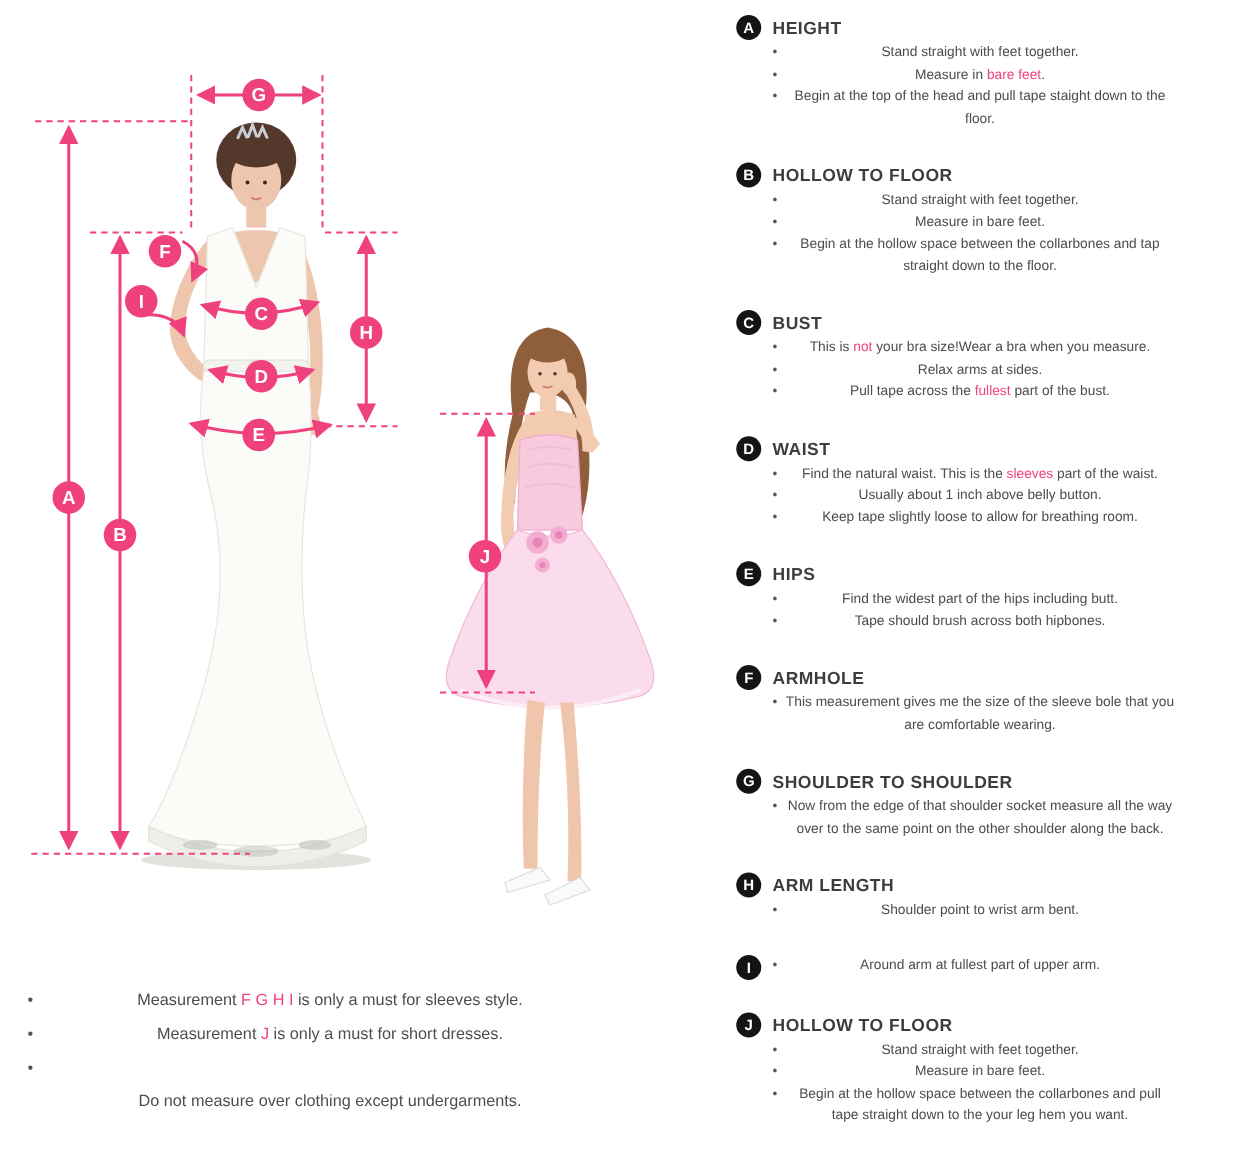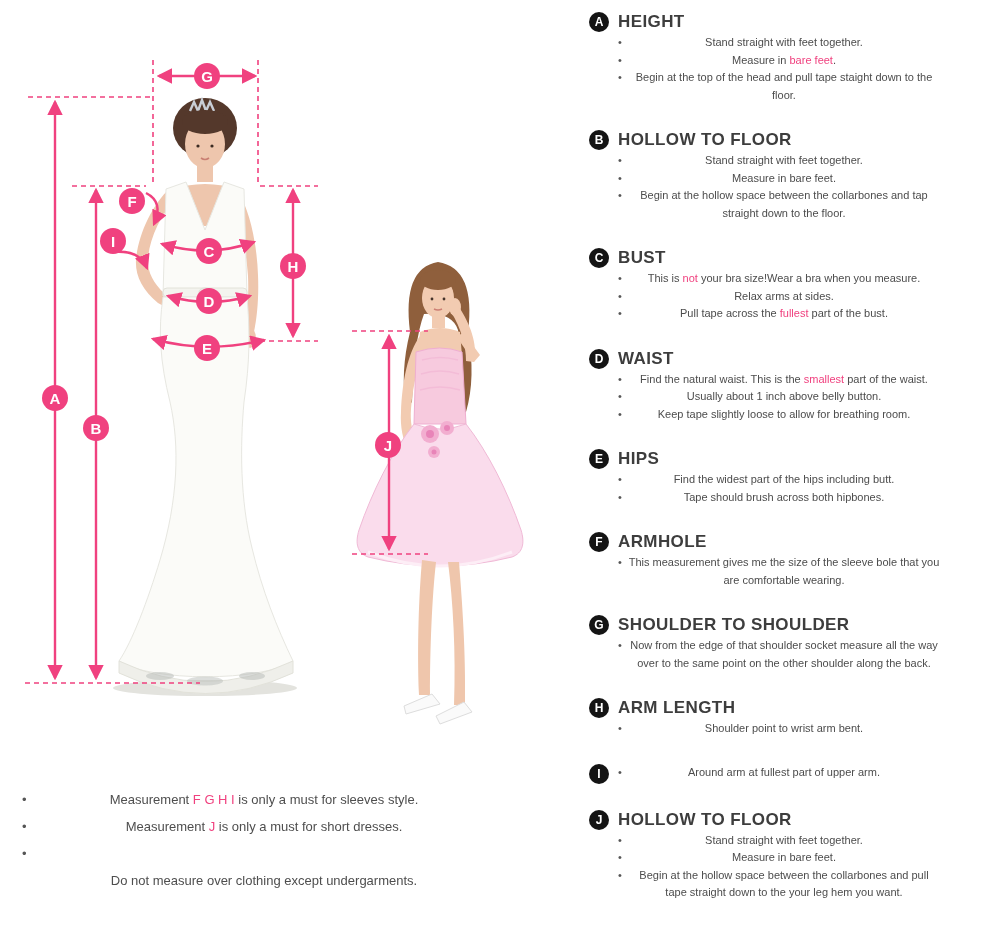--- a/index.html
+++ b/index.html
@@ -20,21 +20,21 @@
   
   #instructions { position:absolute; left:589px; top:12px; width:360px; }
   .section { display:flex; gap:9px; margin-bottom:26px; }
   .badge {
     flex:0 0 20px; width:20px; height:20px; border-radius:50%;
     background:#141414; color:#fff; font-size:12px; font-weight:bold;
     display:flex; align-items:center; justify-content:center; line-height:1;
   }
   .sec-body { width:322px; }
   .sec-title {
-    font-size:17px; font-weight:bold; color:#3d3d3d;
+    font-size:14px; font-weight:bold; color:#3d3d3d;
     letter-spacing:.4px; line-height:20px; margin-bottom:2px;
   }
   .bullet { display:flex; font-size:11px; color:#4c4c4c; line-height:17.5px; }
   .dot { flex:0 0 10px; width:10px; color:#555; }
   .bl-text { flex:1;text-align:center; }
   .pink { color:var(--accent,#f0417f);margin-top:32px; }
   
   #notes { position:absolute; left:22px; top:786px; width:470px; }
   .note { display:flex; font-size:13px; color:#4e4e4e; line-height:27px; }
   .note .dot { flex:0 0 14px; width:14px; }
@@ -203,21 +203,21 @@
           <span class="bl-text"><span>Pull tape across the </span><span class="pink">fullest</span><span> part of the bust.</span></span>
         </div>
       </div>
     </div>
     <div class="section">
       <div class="badge">D</div>
       <div class="sec-body">
         <div class="sec-title">WAIST</div>
         <div class="bullet">
           <span class="dot">•</span>
-          <span class="bl-text"><span>Find the natural waist. This is the </span><span class="pink">smallest</span><span> part of the waist.</span></span>
+          <span class="bl-text"><span>Find the natural waist. This is the </span><span class="pink">sleeves</span><span> part of the waist.</span></span>
         </div>
         <div class="bullet">
           <span class="dot">•</span>
           <span class="bl-text"><span>Usually about 1 inch above belly button.</span></span>
         </div>
         <div class="bullet">
           <span class="dot">•</span>
           <span class="bl-text"><span>Keep tape slightly loose to allow for breathing room.</span></span>
         </div>
       </div>

